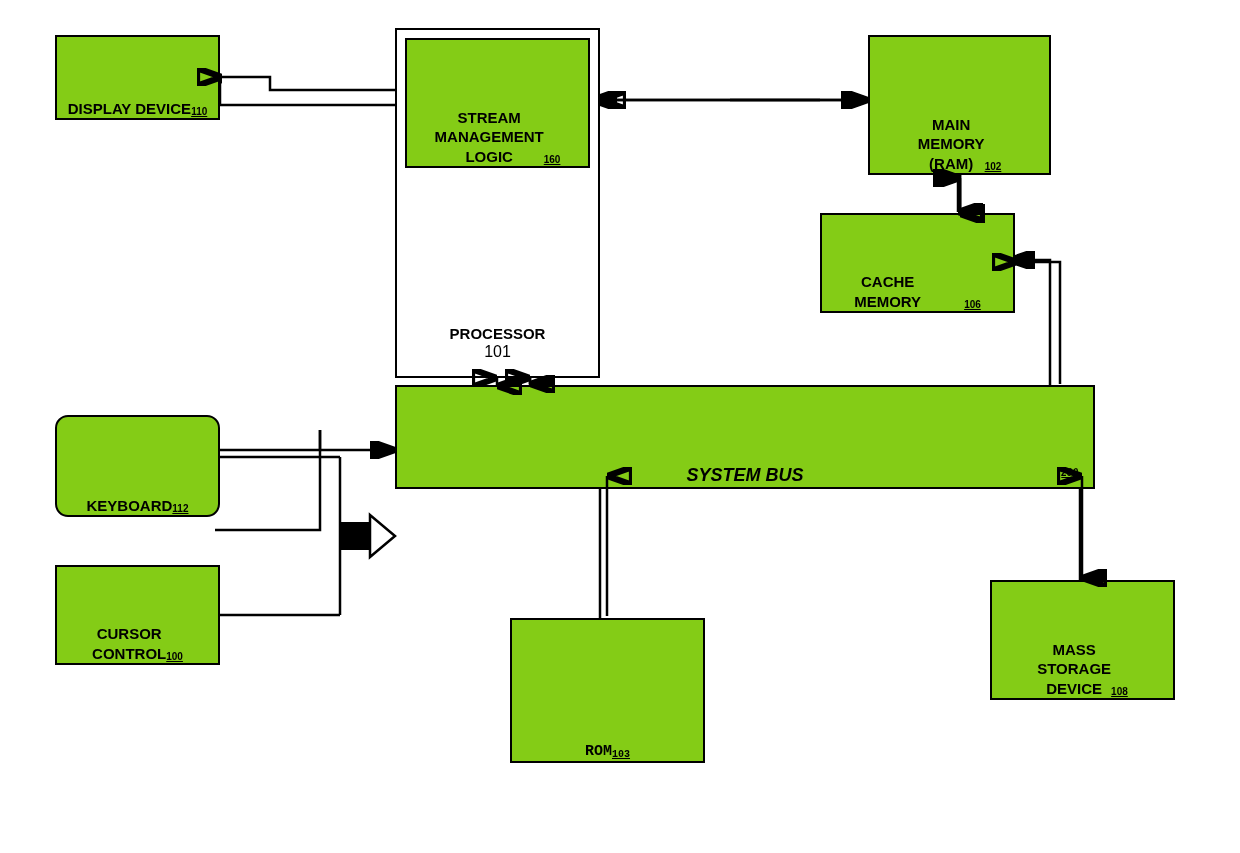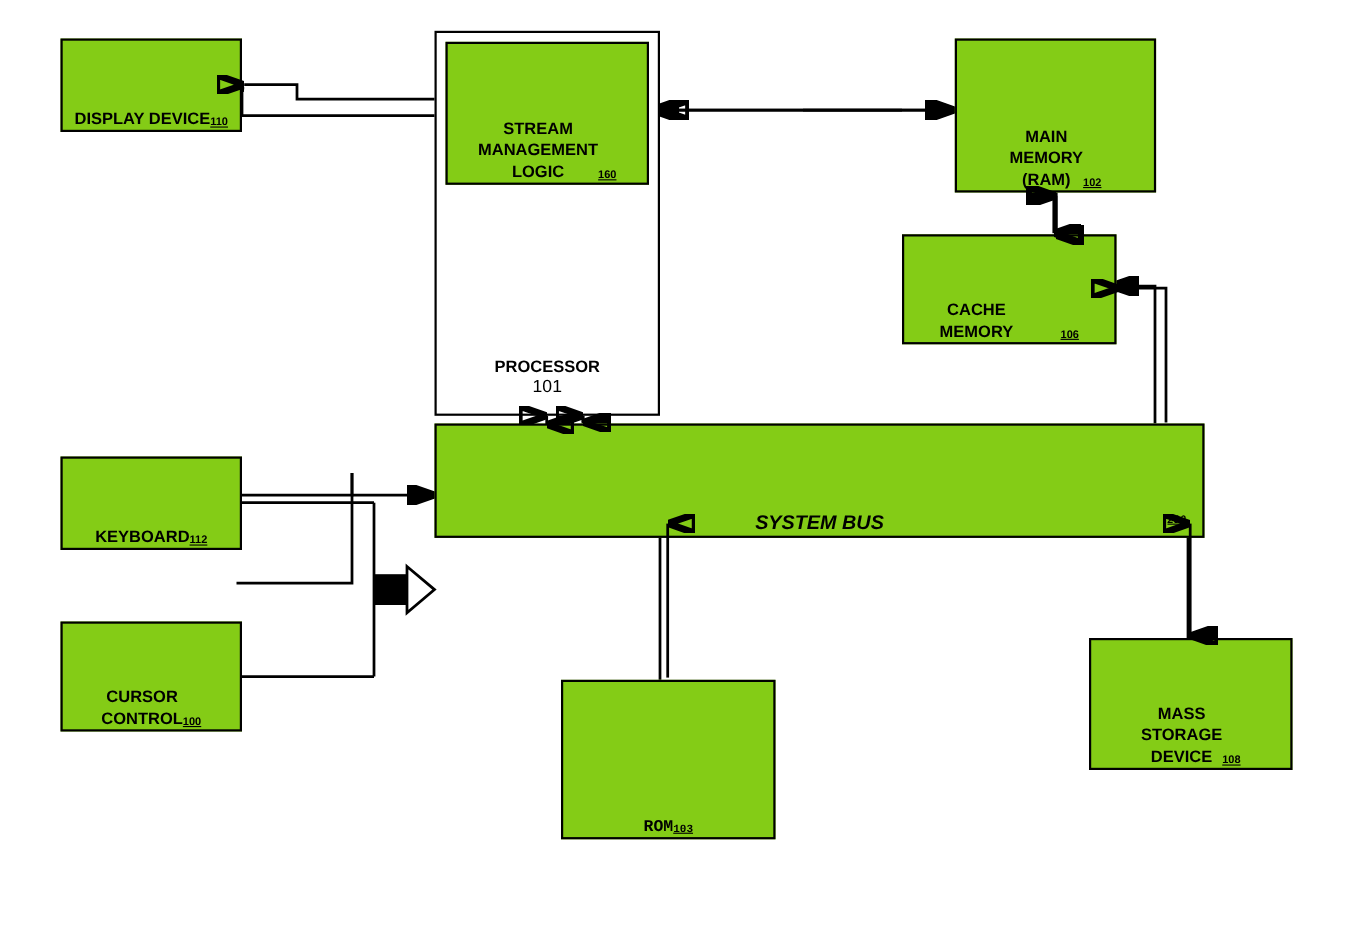--- a/index.html
+++ b/index.html
@@ -125,21 +125,21 @@
   <div class="box" style="left:868px; top:35px; width:183px; height:140px;">
     <span>MAIN<br>MEMORY<br>(RAM)</span>
     <span class="ref">102</span>
   </div>
 
   <div class="box" style="left:820px; top:213px; width:195px; height:100px;gap:43px;">
     <span>CACHE<br>MEMORY</span>
     <span class="ref">106</span>
   </div>
 
-  <div class="box" style="left:55px; top:415px; width:165px; height:85px;">
+  <div class="box" style="left:55px; top:415px; width:165px; height:102px;border-radius:13px;">
     <span>KEYBOARD</span>
     <span class="ref">112</span>
   </div>
 
   <div class="box" style="left:395px; top:385px; width:700px; height:104px; font-size:18px;font-style:italic;">
     <span>SYSTEM BUS</span>
     <span class="ref" style="position:absolute; bottom:8px; right:15px;">200</span>
   </div>
 
   <div class="box" style="left:510px; top:618px; width:195px; height:145px;font-family:Liberation Mono, monospace;">

